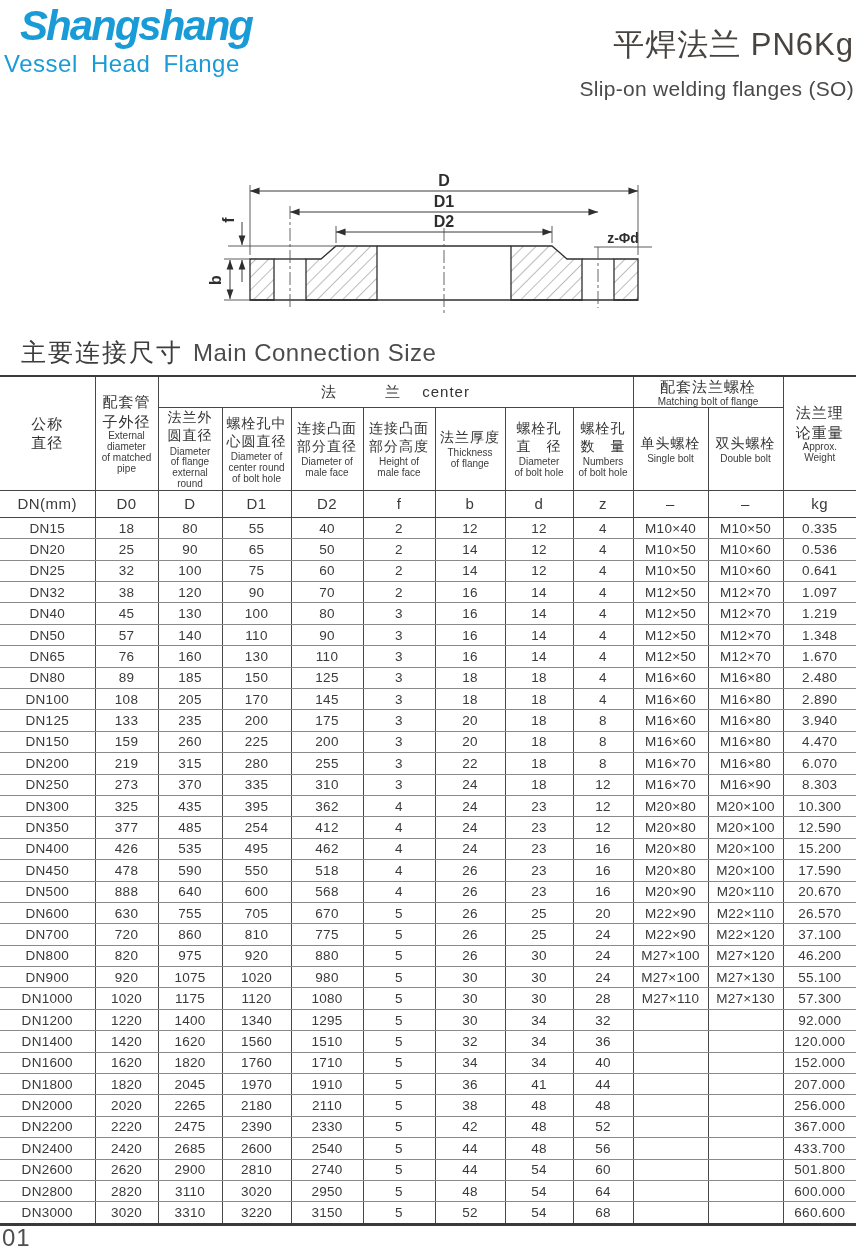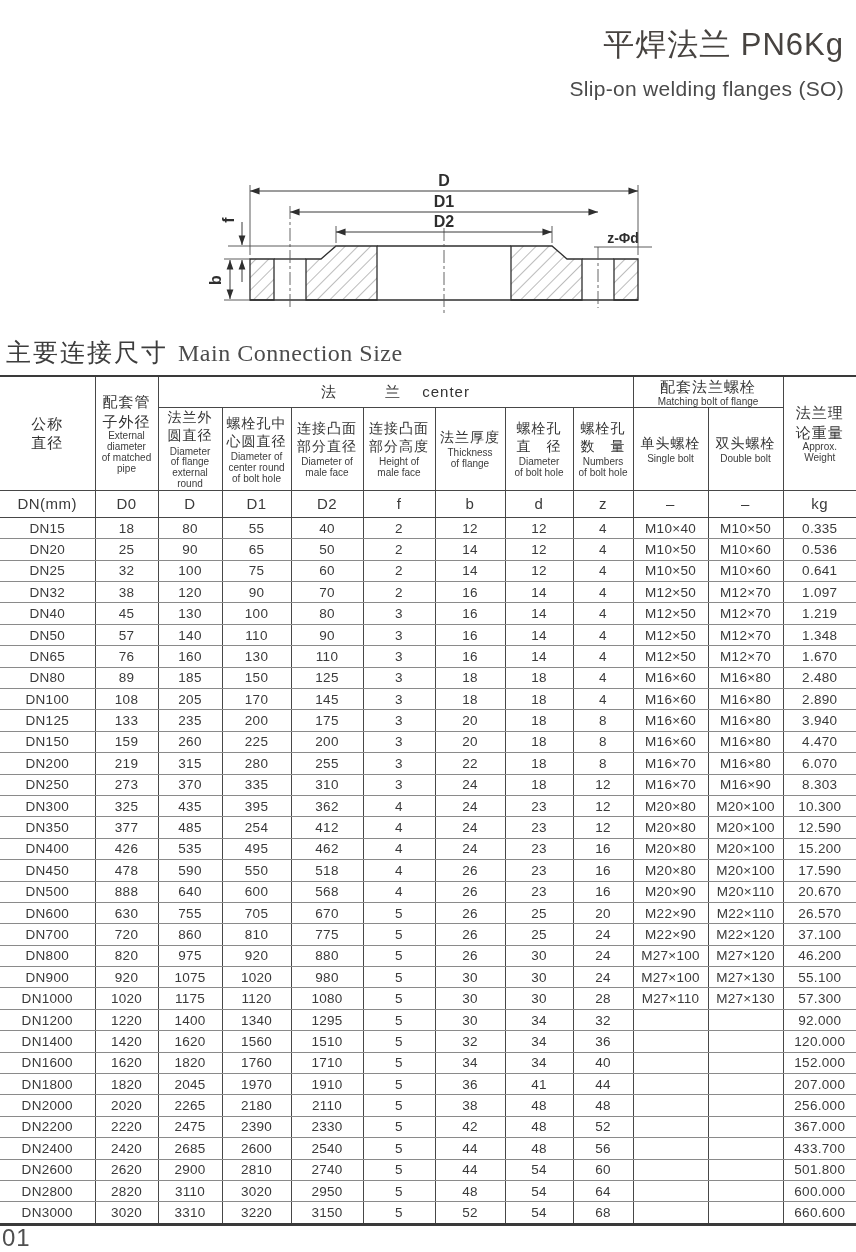--- a/index.html
+++ b/index.html
@@ -13,27 +13,27 @@
   .logo-block { position:absolute; left:4px; top:4px; }
   .logo-name {
     margin-left:16px; font-size:42px; font-weight:bold; font-style:italic;
     letter-spacing:-2px; color:#189bd7; line-height:1.05;
   }
   .logo-tagline {
     font-size:24px; color:#189bd7; letter-spacing:0.5px; word-spacing:6px;
     line-height:1.2; margin-top:2px;
   }
   
-  .title-block { position:absolute; right:12px; top:26px; text-align:right; }
+  .title-block { position:absolute; right:2px; top:26px; text-align:right; }
   .title-cn { font-size:31px; color:#474340; letter-spacing:1px; line-height:1.2; }
   .title-en { font-size:21px; color:#4a4a4a; letter-spacing:0.3px; line-height:1.3; margin-top:12px; }
   
   .drawing { position:absolute; left:0; top:158px; width:856px; height:178px; }
   
-  .section-heading { position:absolute; left:6px; top:336px; white-space:nowrap;font-family:Liberation Serif, serif; }
+  .section-heading { position:absolute; left:21px; top:336px; white-space:nowrap; }
   .section-heading .cn { font-size:25px; color:#3d3d3d; letter-spacing:2px; }
   .section-heading .en { font-size:24px; color:#4c4c4c; margin-left:10px; letter-spacing:0.5px; }
   
   .data-table {
     position:absolute; left:0; top:375px; width:856px;
     border-collapse:collapse; table-layout:fixed;
     border-top:2px solid #3a3a3a; border-bottom:3px solid #3a3a3a;
   }
   .data-table th, .data-table td {
     border:1px solid #474747; text-align:center; vertical-align:middle;
@@ -65,20 +65,24 @@
   .ext     { stroke:#4a4a4a; stroke-width:0.9; fill:none; }
   .cline   { stroke:#555;    stroke-width:0.9; fill:none; stroke-dasharray:13 3 3 3; }
   .dimtext { font-family:"Liberation Sans",sans-serif; font-size:16px; font-weight:bold; fill:#2e2e2e; }
   .dimtext-sm { font-family:"Liberation Sans",sans-serif; font-size:14px; font-weight:bold; fill:#2e2e2e; }
 </style>
 </head>
 <body>
 
 <div class="page">
 
+  <div class="logo-block">
+    <div class="logo-name">Shangshang</div>
+    <div class="logo-tagline">Vessel Head Flange</div>
+  </div>
 
   <div class="title-block">
     <div class="title-cn">平焊法兰 PN6Kg</div>
     <div class="title-en">Slip-on welding flanges (SO)</div>
   </div>
 
   <svg class="drawing" viewBox="0 0 856 178" xmlns="http://www.w3.org/2000/svg">
     <defs>
       <pattern id="hatch" width="9" height="9" patternTransform="rotate(45)" patternUnits="userSpaceOnUse">
         <line x1="0" y1="0" x2="0" y2="9" stroke="#6a6a6a" stroke-width="0.9"></line>

